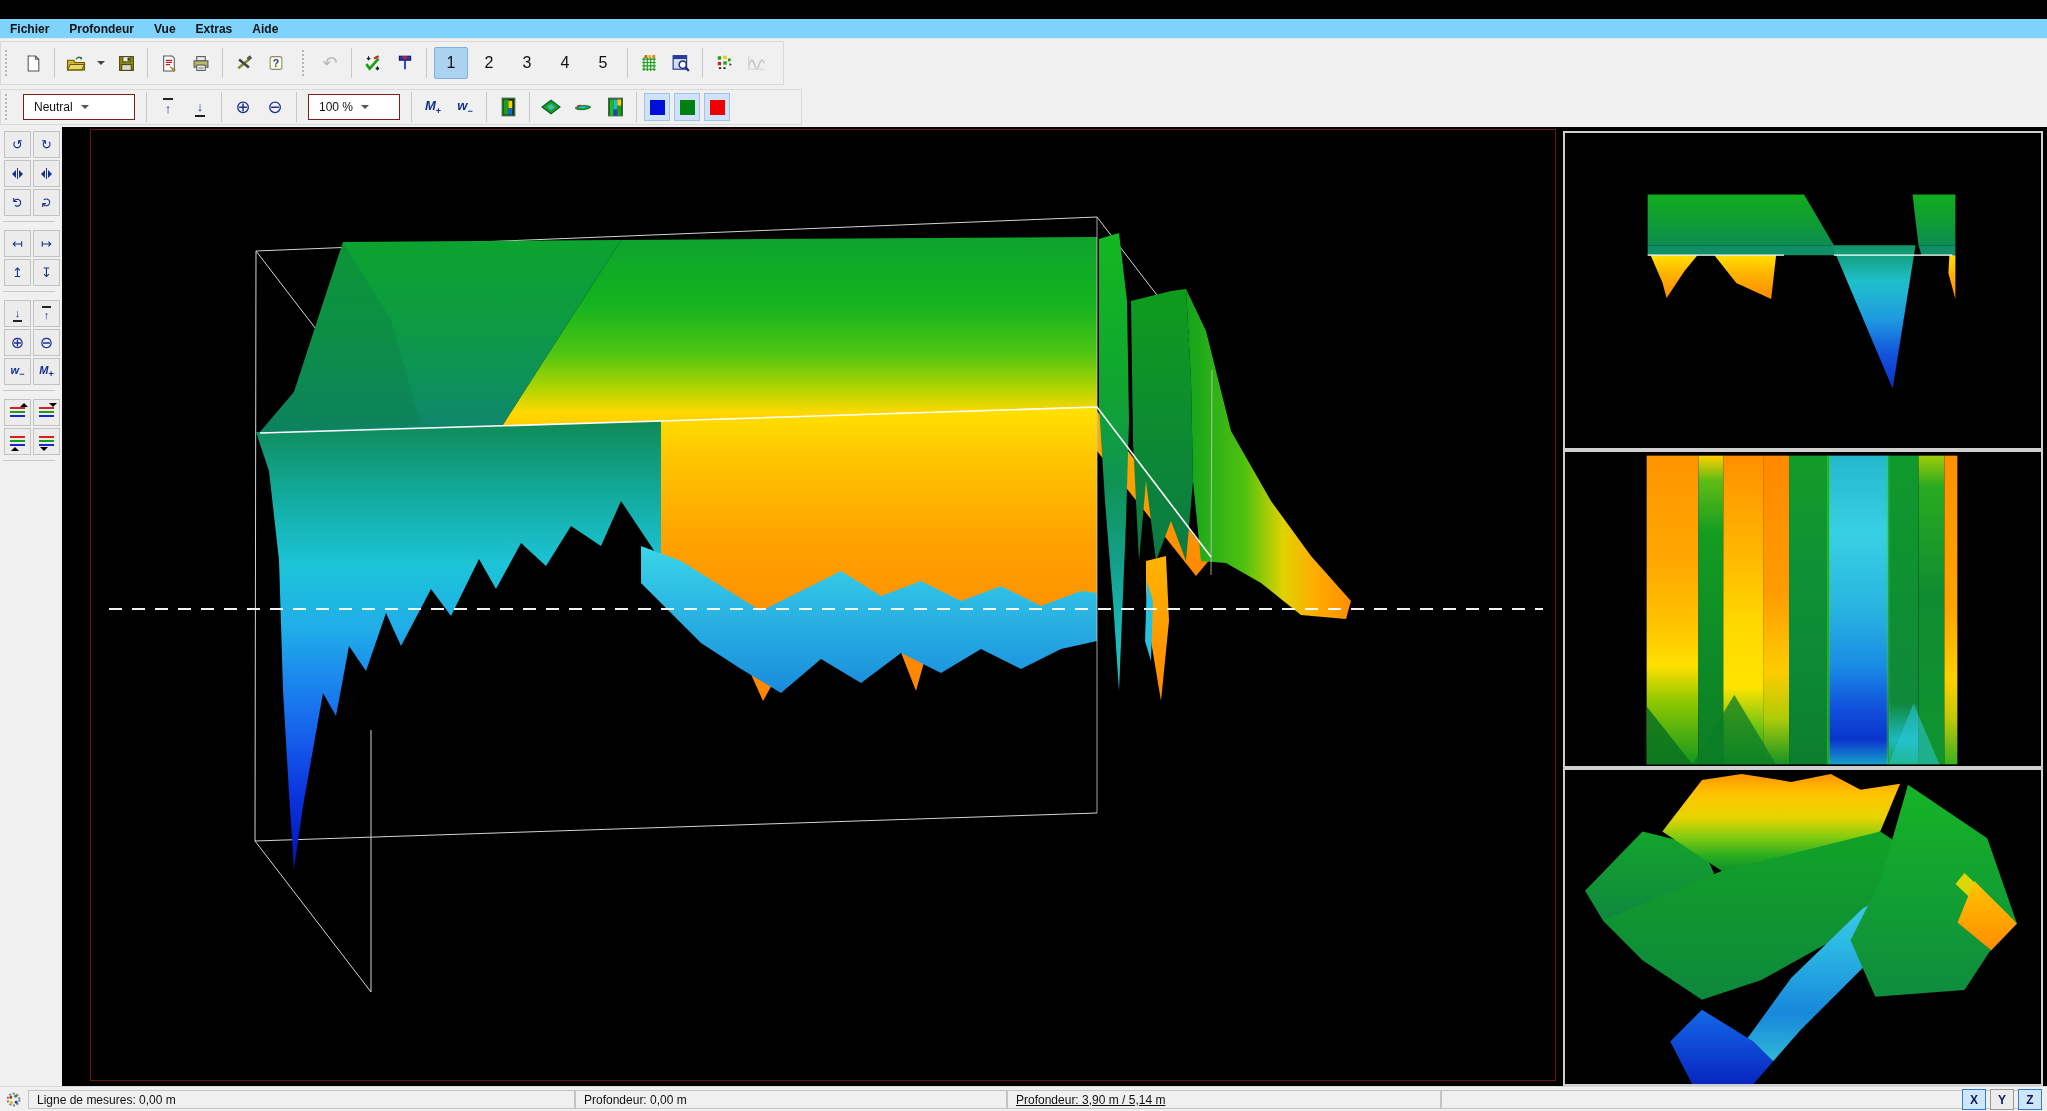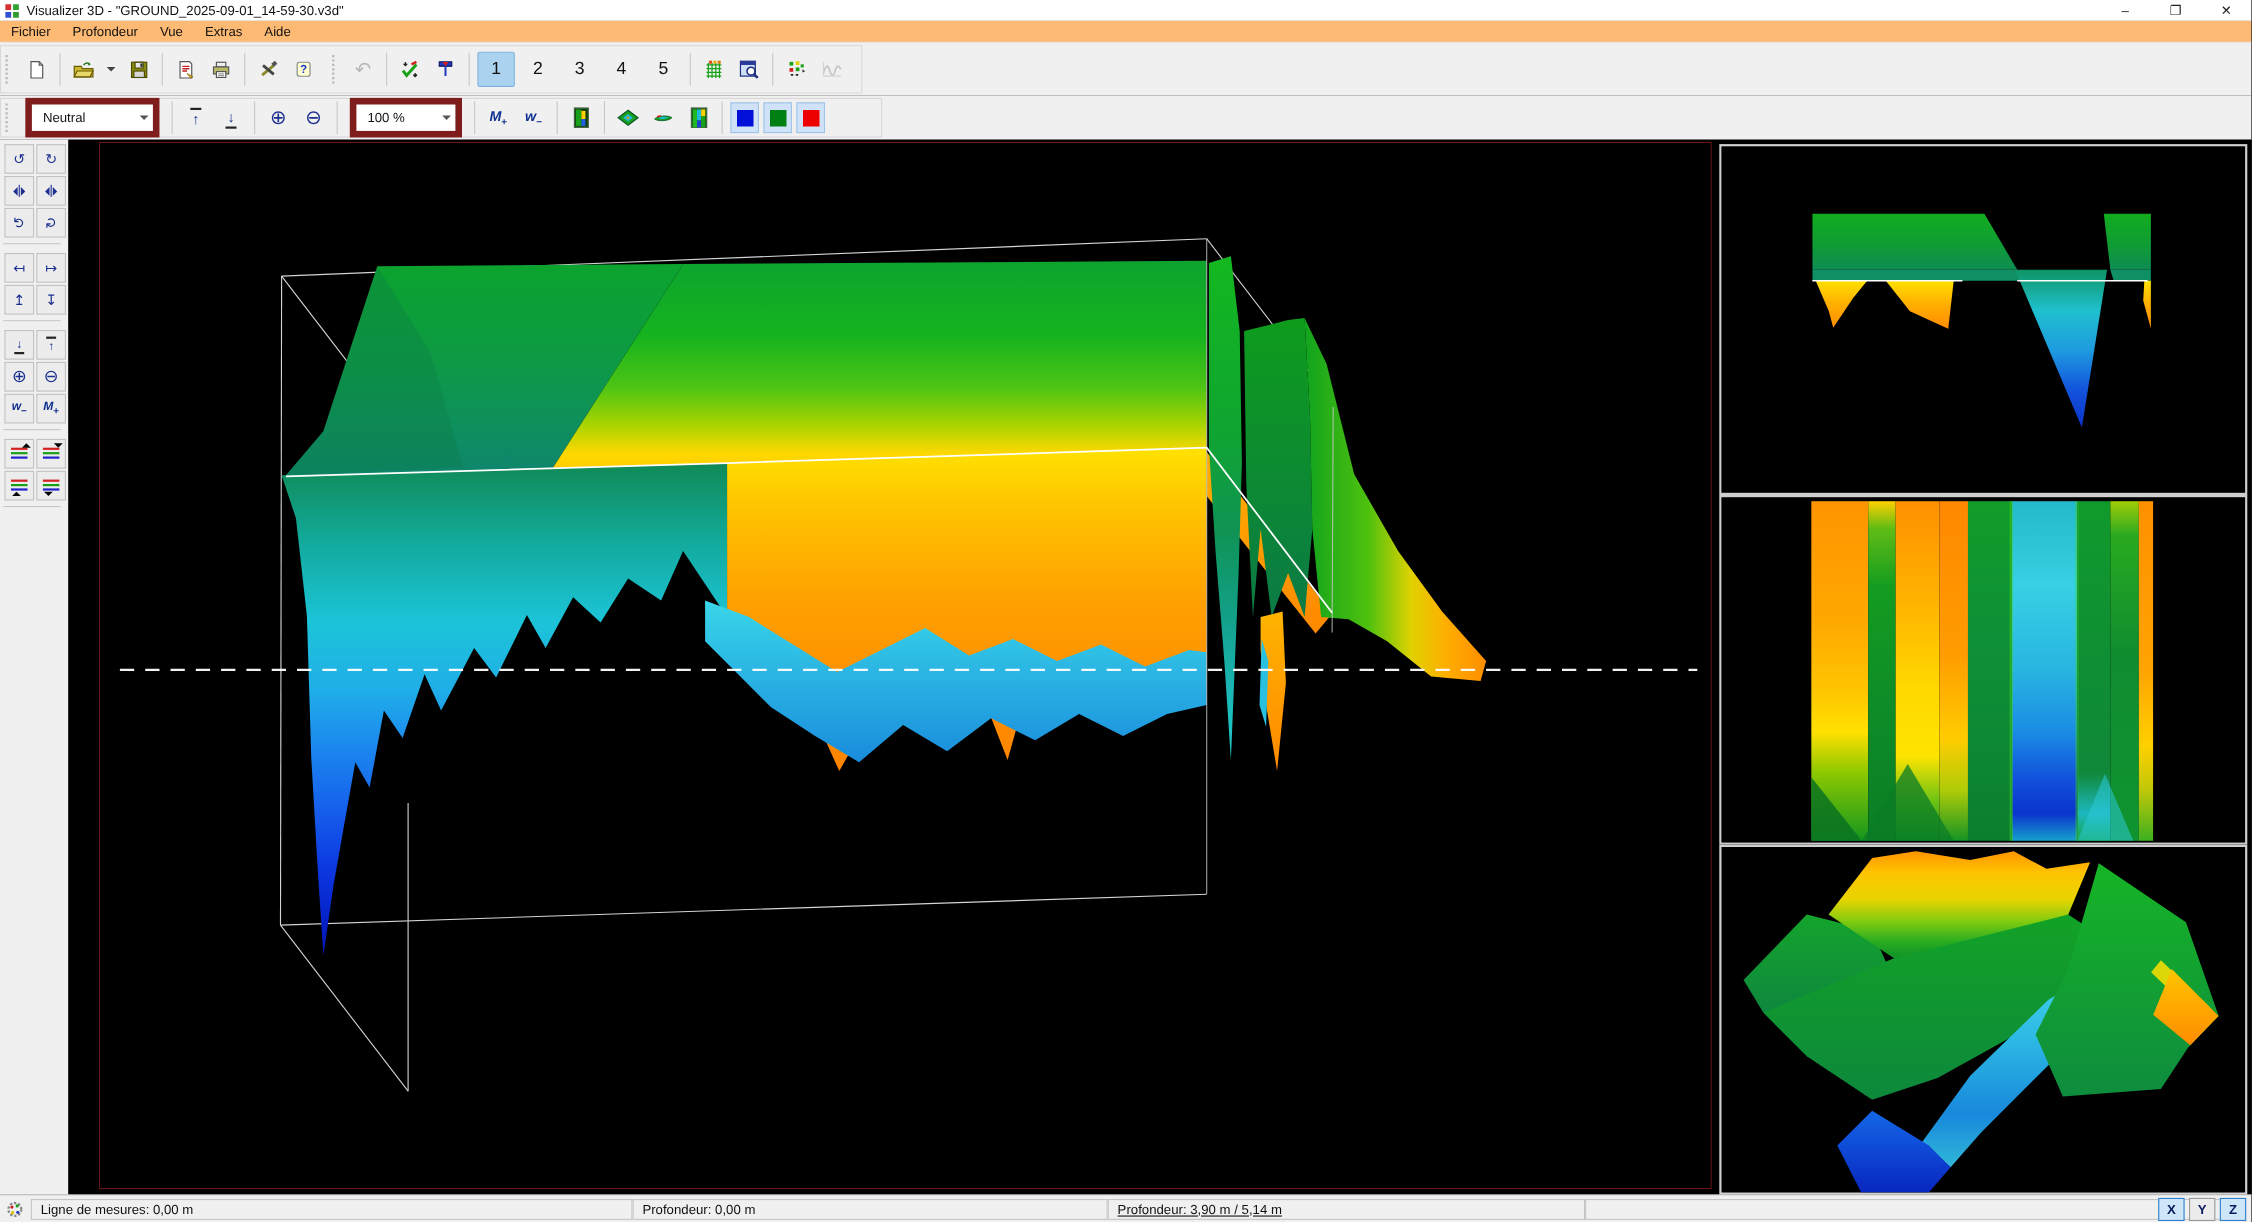--- a/index.html
+++ b/index.html
@@ -7,36 +7,36 @@
   .abs{position:absolute;}
 
   
   .titlebar{left:0;top:0;width:2047px;height:19px;background:#ffffff;display:flex;align-items:center;}
   .titlebar .appicon{width:14px;height:14px;margin:0 6px 0 4px;}
   .title-text{font-size:12px;color:#111;white-space:nowrap;}
   .wincontrols{position:absolute;right:0;top:0;height:19px;display:flex;}
   .winbtn{width:46px;height:19px;display:flex;align-items:center;justify-content:center;font-size:12px;color:#222;}
 
   
-  .menubar{left:0;top:19px;width:2047px;height:19px;background:#fdba74;display:flex;align-items:center;border-bottom:1px solid #e8e8e8;}
+  .menubar{left:0;top:19px;width:2047px;height:19px;background:#7dd3fc;display:flex;align-items:center;border-bottom:1px solid #e8e8e8;font-weight:bold;}
   .menu-item{font-size:12px;color:#111;padding:0 10px;height:19px;display:flex;align-items:center;}
 
   
   .toolbar1{left:0;top:39px;width:2047px;height:48px;background:#f0f0f0;}
   .toolbar2{left:0;top:87px;width:2047px;height:40px;background:#f0f0f0;}
   .band{position:absolute;top:2px;bottom:2px;left:0;border:1px solid #d9d9d9;background:#f0f0f0;display:flex;align-items:center;}
   .toolbar1 .band{width:782px;}
   .toolbar2 .band{width:800px;}
   .grip{width:4px;height:26px;margin:0 6px 0 4px;border-left:2px dotted #b5b5b5;}
   .tsep{width:1px;height:30px;background:#c8c8c8;margin:0 5px;}
   .tbtn{min-width:26px;height:30px;margin:0 2px;display:flex;align-items:center;justify-content:center;border:1px solid transparent;border-radius:2px;color:#222;}
   .tbtn.sel{background:#abd3f0;border:1px solid #7fb2e0;}
   .tbtn.disabled{opacity:.45;filter:grayscale(1);}
   .numbtn{font-size:16px;color:#111;width:32px;}
-  .combo{height:24px;background:#fff;border:6px solid #7f1d1d;display:flex;align-items:center;justify-content:space-between;font-size:12px;color:#111;padding:0 4px 0 10px;margin:0 6px;}
+  .combo{height:24px;background:#fff;border:1px solid #7f1d1d;display:flex;align-items:center;font-size:12px;color:#111;padding:0 4px 0 10px;margin:0 6px;}
   .combo .caret{width:0;height:0;border:4px solid transparent;border-top-color:#555;margin-top:4px;margin-left:8px;}
   .glyph{font-size:16px;color:#1b2f8f;line-height:1;}
   .glyph.big{font-size:18px;}
   .toline{position:relative;font-size:13px;color:#1b2f8f;padding:1px 2px;font-weight:bold;}
   .toline.top{border-top:2px solid #222;}
   .toline.bottom{border-bottom:2px solid #222;}
   .sigtext{font-size:13px;color:#103090;font-style:italic;font-weight:bold;}
   .sigtext sub{font-size:9px;font-style:normal;}
   .colorbtn{width:24px;height:26px;margin:0 2px;background:#cfe2f7;border:1px solid #9fc4e8;display:flex;align-items:center;justify-content:center;}
   .chip{width:15px;height:15px;display:block;}
@@ -87,40 +87,20 @@
   .sp4{width:600px;}
   .axisbtns{position:absolute;right:5px;top:2px;display:flex;}
   .axisbtn{width:22px;height:19px;margin-left:4px;display:flex;align-items:center;justify-content:center;font-size:12px;font-weight:bold;color:#0a1a60;background:#ececec;border:1px solid #9a9a9a;}
   .axisbtn.on{background:#cfe6f8;border:1px solid #2f7fd0;}
 </style>
 </head>
 <body>
 
 <div class="app">
 
-  <div class="abs titlebar">
-    <svg class="appicon" viewBox="0 0 16 16">
-      <rect x="1" y="1" width="6" height="6" fill="#d43030"></rect>
-        <rect x="9" y="1" width="6" height="6" fill="#30a030"></rect>
-      <rect x="1" y="9" width="6" height="6" fill="#3050d0"></rect>
-        <rect x="9" y="9" width="6" height="6" fill="#2f9e2f"></rect>
-    </svg>
-    <span class="title-text">Visualizer 3D - "GROUND_2025-09-01_14-59-30.v3d"</span>
-    <div class="wincontrols">
-      <div class="winbtn">
-          <span>–</span>
-        </div>
-      <div class="winbtn">
-          <span>❐</span>
-        </div>
-      <div class="winbtn">
-          <span>✕</span>
-        </div>
-    </div>
-  </div>
 
   <div class="abs menubar">
     <div class="menu-item">Fichier</div>
     <div class="menu-item">Profondeur</div>
     <div class="menu-item">Vue</div>
     <div class="menu-item">Extras</div>
     <div class="menu-item">Aide</div>
   </div>
 
   <div class="abs toolbar1">

